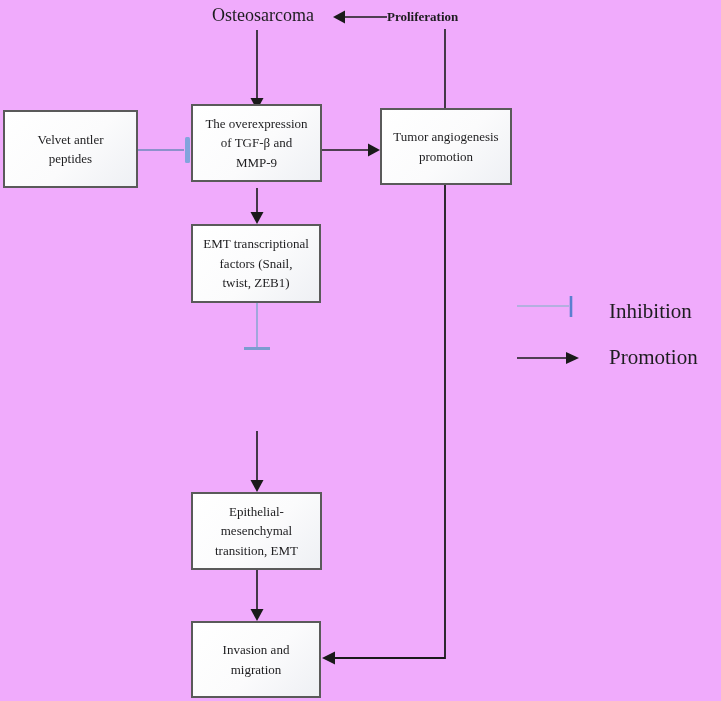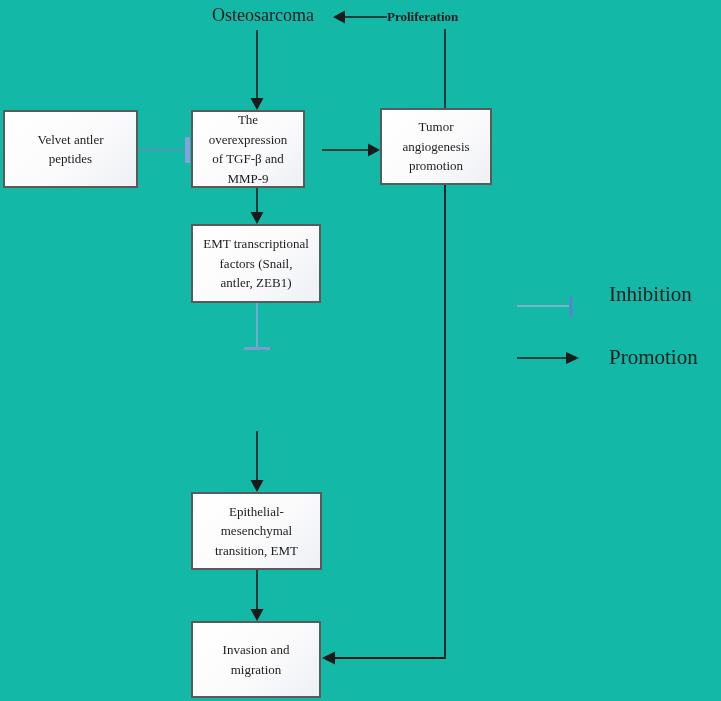--- a/index.html
+++ b/index.html
@@ -1,20 +1,20 @@
 <!DOCTYPE html>
 <html><head>
 <meta charset="utf-8">
 <style>
   html, body { margin: 0; padding: 0; background: #ffffff; }
   #canvas {
     position: relative;
     width: 721px;
     height: 701px;
-    background: #14b8a6;
+    background: #f0abfc;
     font-family: "Liberation Serif", "DejaVu Serif", serif;
     color: #1d1d1f;
     overflow: hidden;
   }
   #edges-svg {
     position: absolute;
     left: 0; top: 0;
     width: 721px; height: 701px;
     pointer-events: none;
   }
@@ -106,36 +106,36 @@
     </g>
   </svg>
 
   <div class="free-label title-label" style="left:198px; top:5px; width:130px; text-align:center;">Osteosarcoma</div>
 
   <div class="free-label small-label" style="left:387px; top:9px;font-weight:bold;">Proliferation</div>
 
   <div class="node" style="left:3px; top:110px; width:135px; height:78px;">Velvet antler
 peptides</div>
 
-  <div class="node" style="left:191px; top:110px; width:114px; height:78px;">The overexpression
+  <div class="node" style="left:191px; top:104px; width:131px; height:78px;">The overexpression
 of TGF-β  and
 MMP-9</div>
 
-  <div class="node" style="left:380px; top:108px; width:112px; height:77px;">Tumor angiogenesis
+  <div class="node" style="left:380px; top:108px; width:132px; height:77px;">Tumor angiogenesis
 promotion</div>
 
   <div class="node" style="left:191px; top:224px; width:130px; height:79px;">EMT transcriptional
 factors (Snail,
-antler, ZEB1)</div>
+twist, ZEB1)</div>
 
 
   <div class="node" style="left:191px; top:492px; width:131px; height:78px;">Epithelial-
 mesenchymal
 transition, EMT</div>
 
   <div class="node" style="left:191px; top:621px; width:130px; height:77px;">Invasion and
 migration</div>
 
-  <div class="free-label legend-label" style="left:609px; top:282px;">Inhibition</div>
+  <div class="free-label legend-label" style="left:609px; top:299px;">Inhibition</div>
 
   <div class="free-label legend-label" style="left:609px; top:345px;">Promotion</div>
 
 </div>
 
 </body></html>

